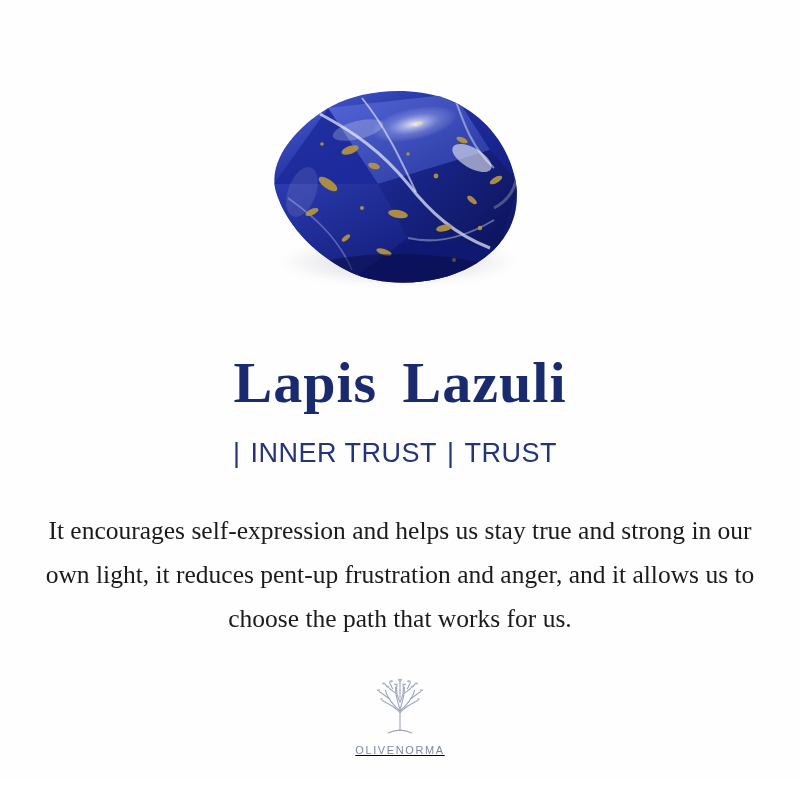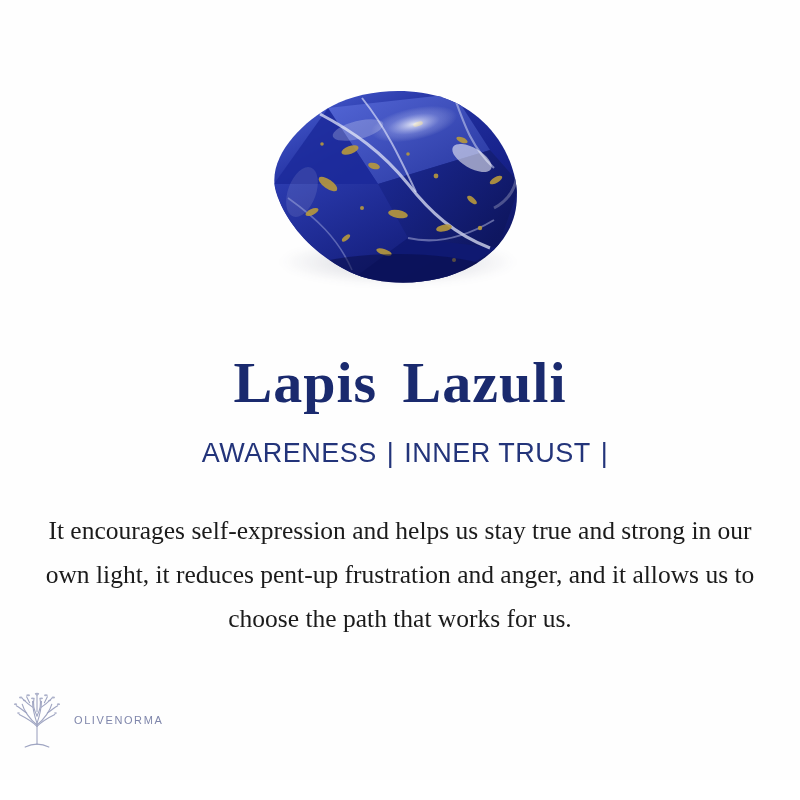--- a/index.html
+++ b/index.html
@@ -92,22 +92,23 @@
     color: #1b1b1b;
   }
 
   
   .logo {
     position: absolute;
     left: 0;
     right: 0;
     bottom: 24px;
     display: flex;
-    flex-direction: row;
+    flex-direction: column;
     align-items: center;
+    text-decoration: underline;
   }
   .logo-mark {
     width: 74px;
     height: 74px;
     opacity: 0.82;
   }
   .logo-text {
     margin-top: 2px;
     font-family: "Liberation Sans", sans-serif;
     font-size: 11px;
@@ -198,24 +199,24 @@
 
           <ellipse cx="140" cy="206" rx="130" ry="40" fill="#070c44" opacity="0.5"></ellipse>
         </g>
       </svg>
     </div>
   </div>
 
   <div class="title">Lapis  Lazuli</div>
 
   <div class="keywords">
-    <span class="kw">AWARENESS</span>
     <span class="kw-sep">|</span>
     <span class="kw">INNER TRUST</span>
     <span class="kw-sep">|</span>
+    <span class="kw">TRUST</span>
   </div>
 
   <div class="description">It encourages self-expression and helps us stay true and strong in our own light, it reduces pent-up frustration and anger, and it allows us to choose the path that works for us.</div>
 
   <div class="logo">
     <svg class="logo-mark" viewBox="0 0 100 100">
       <g stroke="#8b92b5" stroke-width="1.5" fill="none" stroke-linecap="round">
 
         <path d="M50 84 L50 56"></path>
         <path d="M50 84 C42 84 38 86 34 88"></path>

